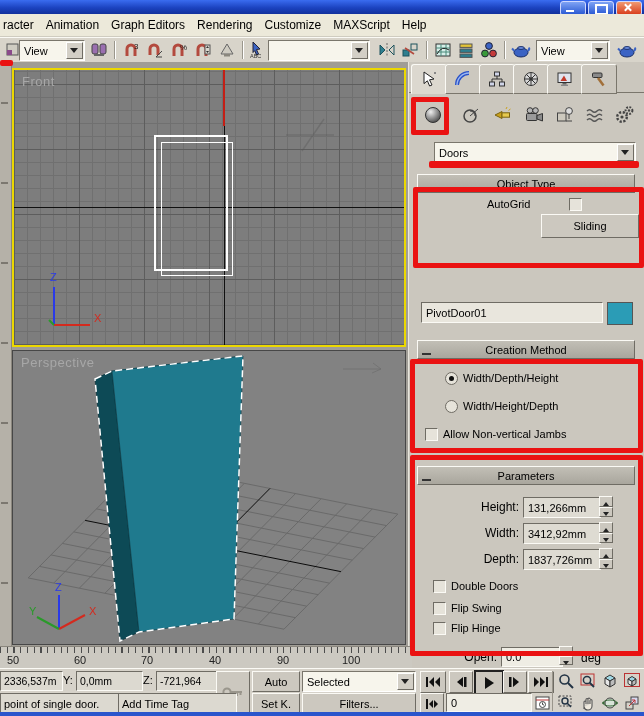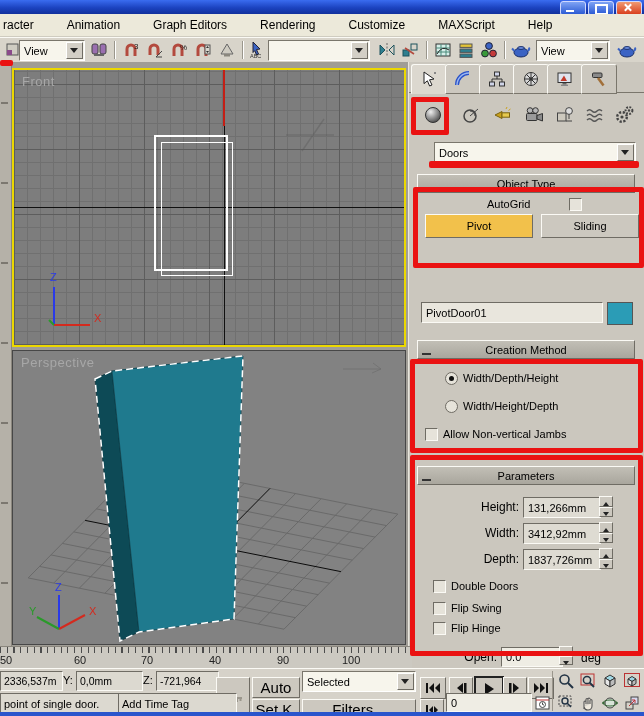--- a/index.html
+++ b/index.html
@@ -13,21 +13,21 @@
   .wbtn{width:24px;height:12px;border-radius:3px 3px 2px 2px;border:1px solid #cfd8ff;
     background:linear-gradient(180deg,#7fa3f4,#2c5bd4);position:relative;}
   .wbtn.close{background:linear-gradient(180deg,#f09a72,#d9401f);}
   .wbtn .g{position:absolute;background:#fff;}
   .g-min{left:5px;bottom:2px;width:8px;height:2px;}
   .g-max{left:6px;top:2px;width:9px;height:7px;background:transparent!important;border:2px solid #fff;}
   .g-x1,.g-x2{left:10px;top:1px;width:2px;height:9px;}
   .g-x1{transform:rotate(45deg);} .g-x2{transform:rotate(-45deg);}
   
   .menubar{position:absolute;left:0;top:14px;width:644px;height:22px;background:#ece9da;
-    display:flex;align-items:center;gap:31px;font-size:12px;border-bottom:1px solid #cfccc0;}
+    display:flex;align-items:center;gap:10px;font-size:12px;border-bottom:1px solid #cfccc0;}
   .menubar span{padding:0 1px;}
   .menubar span:first-child{margin-left:2px;}
   
   .toolbar{position:absolute;left:0;top:37px;width:644px;height:25px;background:#d8d4ca;
     border-top:1px solid #fbfaf5;border-bottom:1px solid #9a968c;}
   .tbi{position:absolute;top:1px;width:22px;height:22px;display:flex;align-items:center;justify-content:center;}
   .combo{position:absolute;top:2px;height:19px;background:#f7f5ec;border:1px solid #7a766c;
     border-right-color:#fff;border-bottom-color:#fff;display:flex;align-items:center;}
   .combo .cval{flex:1;padding-left:4px;font-size:11px;white-space:nowrap;overflow:hidden;}
   .carrow{width:15px;height:15px;margin:1px;background:#d3cfc6;border:1px solid #fff;
@@ -87,21 +87,21 @@
     font-family:"Liberation Sans",sans-serif;font-size:11px;padding:0 0 0 4px;}
   .swatch{position:absolute;border:1px solid #555;}
   
   .ruler{position:absolute;left:0;top:646px;width:412px;height:22px;background:#ccc9c1;border-top:1px solid #8a867d;}
   .ticks{position:absolute;left:0;top:0;width:412px;height:6px;
     background:repeating-linear-gradient(90deg,#4c4c4c 0 1px,transparent 1px 6.75px);}
   .rn{position:absolute;top:7px;font-size:11px;color:#222;}
   
   .statusbar{position:absolute;left:0;top:668px;width:644px;height:44px;background:#d6d2c9;border-top:1px solid #fbfaf5;}
   .sbtn{position:absolute;background:#ccc8bf;border:1px solid #6f6c64;border-top-color:#fbfaf5;border-left-color:#fbfaf5;
-    display:flex;align-items:center;justify-content:center;font-size:15px;margin-top:6px;}
+    display:flex;align-items:center;justify-content:center;font-size:11px;}
   .sfield{position:absolute;background:#dcd9d0;border:1px solid #6f6c64;border-right-color:#fbfaf5;border-bottom-color:#fbfaf5;
     display:flex;align-items:center;padding-left:3px;font-size:10.5px;overflow:hidden;white-space:nowrap;}
   .icbtn{position:absolute;width:20px;height:20px;display:flex;align-items:center;justify-content:center;}
   .bottomedge{position:absolute;left:0;top:712px;width:644px;height:4px;background:#2a55cc;}
   
   .anno{position:absolute;border:5px solid #ea1212;border-radius:2px;pointer-events:none;z-index:20;}
   .annofill{position:absolute;background:#ea1212;border-radius:2px;pointer-events:none;z-index:20;}
   svg text{font-family:"Liberation Sans",sans-serif;}
 </style>
 </head>
@@ -433,23 +433,20 @@
         <span class="cval">Doors</span>
         <span class="carrow"></span>
       </div>
 
       <div class="rollhead" style="top:112px">
         <span class="dash"></span>
         <span>Object Type</span>
         </div>
       <span class="lbl" style="left:78px;top:136px">AutoGrid</span>
       <span class="chk" style="left:160px;top:136px"></span>
-      <div class="btn" style="left: 16px; top: 152px; width: 106px; height: 22px; background: rgb(242, 193, 75);">
-        <span>Pivot</span>
-        </div>
       <div class="btn" style="left:132px;top:152px;width:96px;height:22px">
         <span>Sliding</span>
         </div>
 
       <input class="nmfield" style="left: 12px; top: 240px; width: 176px; height: 19px;" value="PivotDoor01">
       <span class="swatch" style="left: 198px; top: 240px; width: 24px; height: 21px; background: rgb(43, 156, 182);"></span>
 
       <div class="rollhead" style="top:278px">
         <span class="dash"></span>
         <span>Creation Method</span>
@@ -502,21 +499,21 @@
       <div class="spin" style="left:150px;top:584px;height:19px">
           <div class="up"></div>
           <div class="dn"></div>
         </div>
       <span class="lbl" style="left:172px;top:589px;font-size:12px">deg</span>
     </div>
   </div>
 
   <div class="ruler">
     <div class="ticks"></div>
-    <span class="rn" style="left:0">50</span>
+    <span class="rn" style="left:7px">50</span>
     <span class="rn" style="left:74px">60</span>
     <span class="rn" style="left:141px">70</span>
     <span class="rn" style="left:209px">40</span>
     <span class="rn" style="left:277px">90</span>
     <span class="rn" style="left:342px">100</span>
   </div>
 
   <div class="statusbar">
     <div class="sfield" style="left:0;top:2px;width:58px;height:18px">
         <span>2336,537m</span>

